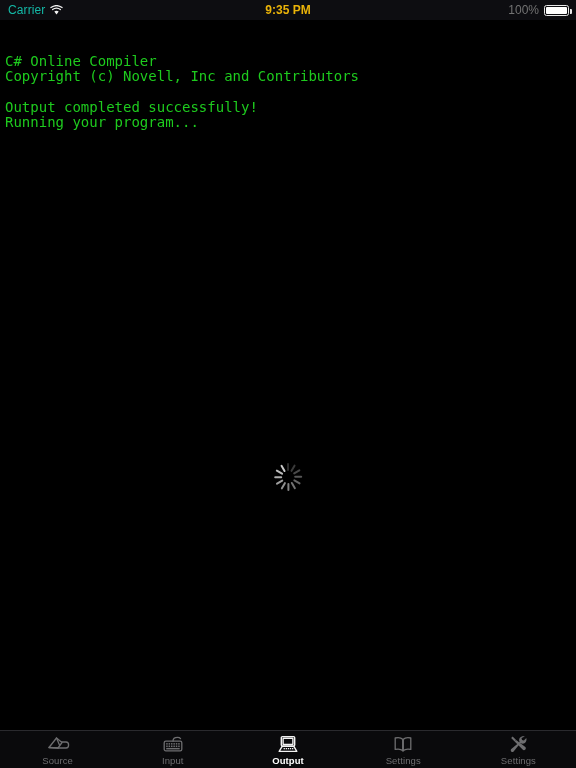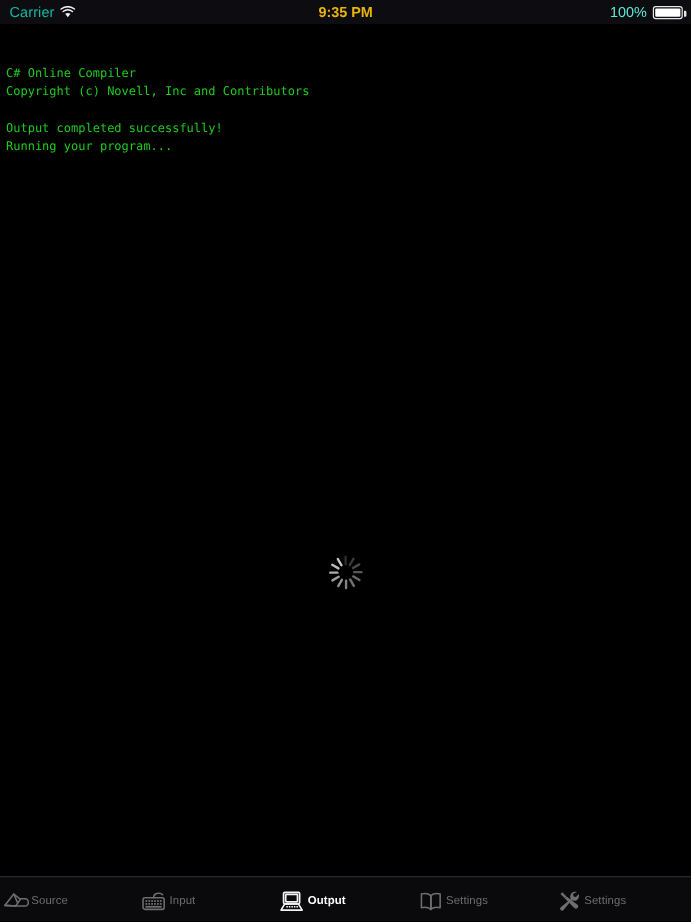--- a/index.html
+++ b/index.html
@@ -57,21 +57,21 @@
     color: #eab308;
   }
   .sb-right {
     position: absolute;
     right: 7px; top: 0;
     height: 20px;
     display: flex;
     align-items: center;
     gap: 5px;
   }
-  .sb-batt-pct { font-size: 12px; color: #5eead4; }
+  .sb-batt-pct { font-size: 12px; color: #737373; }
   .batt {
     position: relative;
     width: 25px; height: 11px;
     border: 1px solid #e8e8e8;
     border-radius: 2.5px;
     box-sizing: border-box;
   }
   .batt::after {
     content: "";
     position: absolute;
@@ -115,21 +115,21 @@
     width: 576px;
     height: 684px;
     background: #000000;
     overflow: hidden;
   }
   .console-text {
     position: absolute;
     top: 8px; left: 5px;
     margin: 0;
     font-family: "DejaVu Sans Mono", "Liberation Mono", monospace;
-    font-size: 10px;
+    font-size: 14px;
     line-height: 15.2px;
     color: #1ecb1e;
     white-space: pre;
     letter-spacing: 0px;
   }
   .console-line { display: block; min-height: 15.2px; }
   .console-line.blank { color: transparent; }
 
   
   .spinner-wrap {
@@ -165,21 +165,21 @@
     background: #0a0a0c;
     border-top: 1px solid #2a2a2e;
     box-sizing: border-box;
     display: flex;
     align-items: flex-start;
   }
   .tab {
     flex: 1 1 0;
     height: 37px;
     display: flex;
-    flex-direction: row;
+    flex-direction: column;
     align-items: center;
     justify-content: flex-start;
     padding-top: 2px;
     box-sizing: border-box;
     cursor: pointer;
   }
   .tab-icon {
     width: 26px;
     height: 22px;
     display: block;

